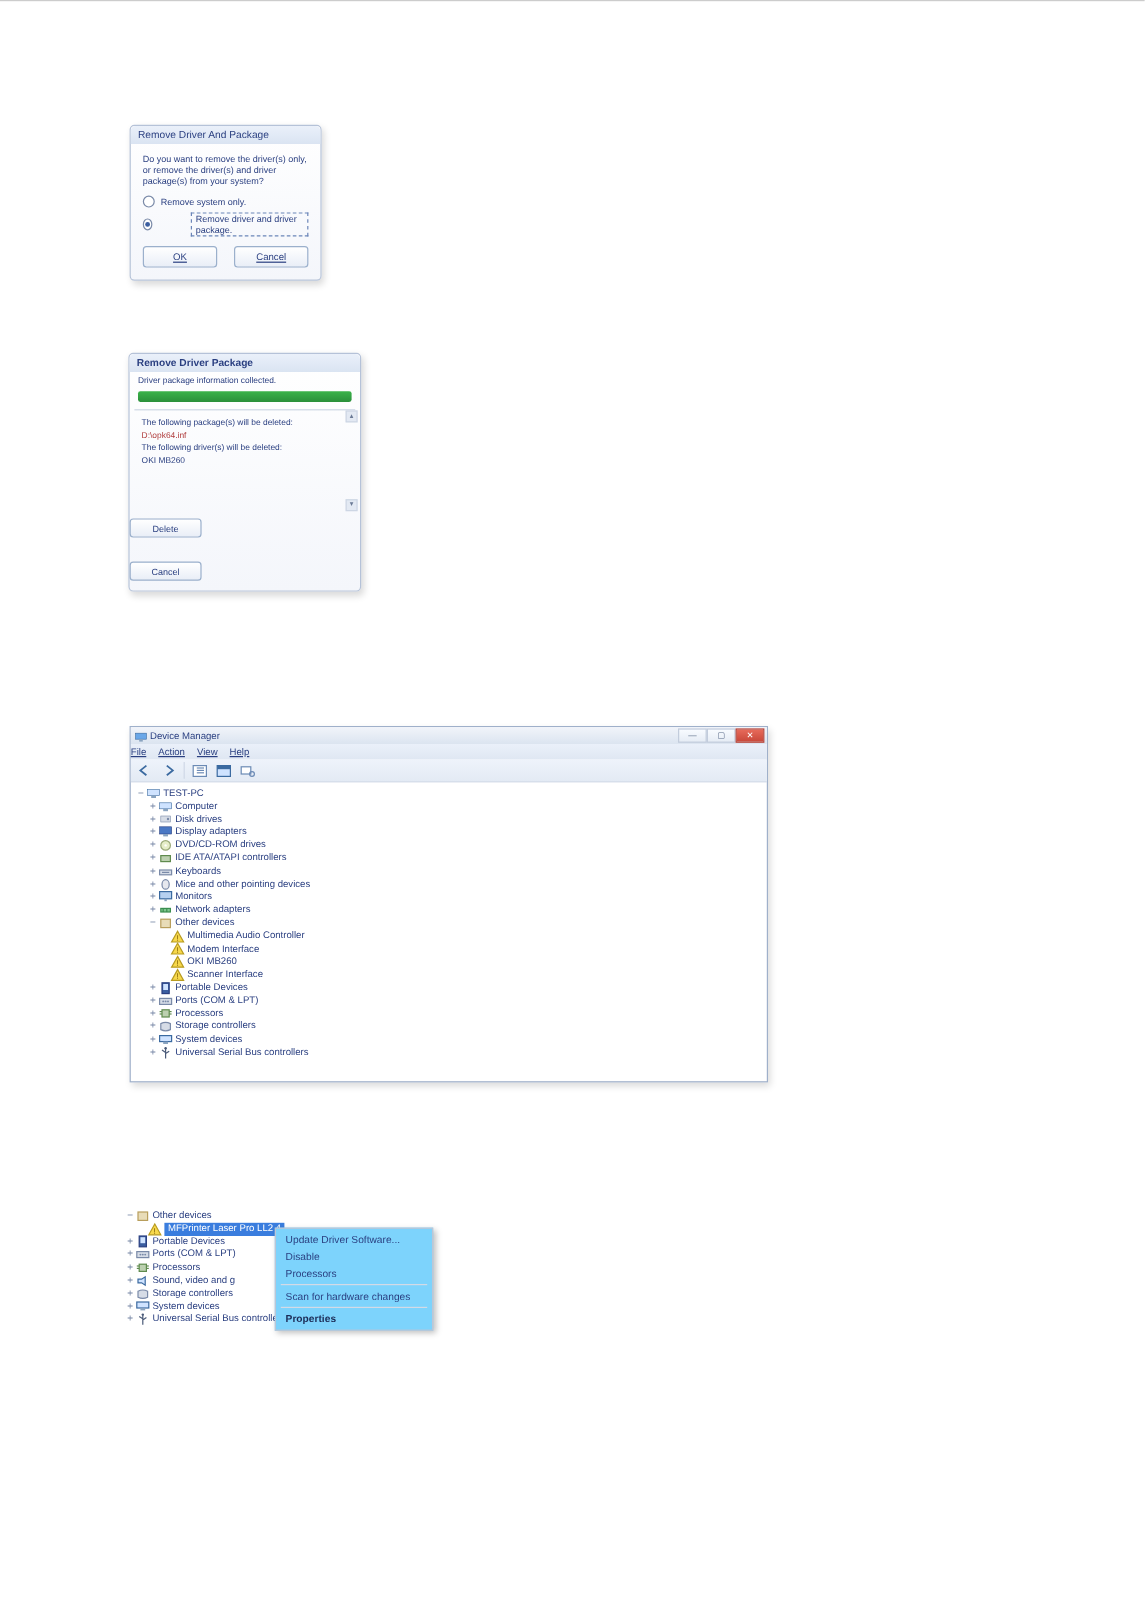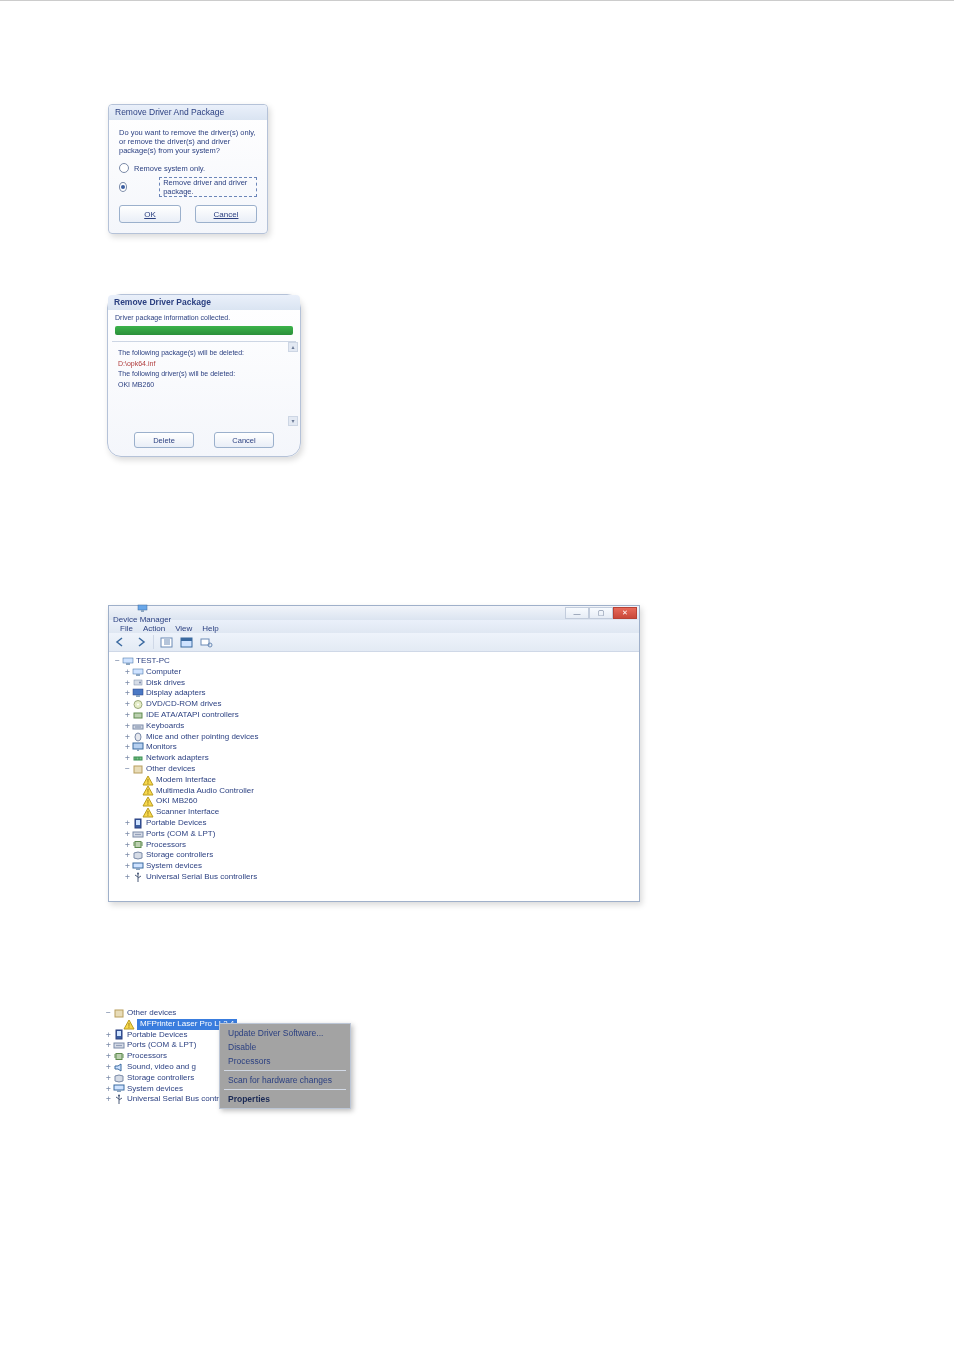--- a/index.html
+++ b/index.html
@@ -98,21 +98,21 @@
   }
 
   
   .dlg2 {
     position: absolute;
     left: 107px;
     top: 293px;
     width: 192px;
     background: linear-gradient(#ffffff, #f4f6fb);
     border: 1px solid #b5c2d8;
-    border-radius: 14px;
+    border-radius: 4px;
     box-shadow: 2px 3px 6px rgba(0,0,0,0.15);
   }
   .dlg2 .titlebar {
     background: linear-gradient(#eaf0fa, #dae4f2);
     color: #2a3f80;
     font-weight: bold;
     font-size: 8.5px;
     padding: 2px 6px 3px 6px;
     border-top-left-radius: 4px;
     border-top-right-radius: 4px;
@@ -148,20 +148,21 @@
     border: 1px solid #cdd6e4;
     font-size: 6px;
     display: flex; align-items: center; justify-content: center;
     color: #6b7a96;
   }
   .dlg2 .btn-row2 {
     display: flex;
     justify-content: center;
     gap: 20px;
     padding: 6px 0 8px 0;
+    flex-direction: column;
   }
   .winbtn2 {
     width: 58px;
     height: 14px;
     border: 1px solid #9bb0cc;
     border-radius: 3px;
     background: linear-gradient(#ffffff, #e9eef7);
     font-size: 7.5px;
     color: #2a3f80;
     display: flex;
@@ -184,21 +185,21 @@
   .devmgr .titlebar {
     height: 14px;
     background: linear-gradient(#f1f4fa, #dbe4f0);
     display: flex;
     align-items: center;
     justify-content: space-between;
     padding: 0 2px 0 4px;
     font-size: 8px;
     color: #2a3f80;
   }
-  .titleleft { display: flex; align-items: center; gap: 3px; flex-direction: column; }
+  .titleleft { display: flex; align-items: flex-start; gap: 3px; }
   .appicon {
     width: 9px; height: 9px;
     display: inline-flex; align-items: center; justify-content: center;
   }
   .win-controls { display: flex; gap: 0; }
   .wc-btn {
     width: 22px; height: 10px;
     border: 1px solid #c2ccdc;
     background: linear-gradient(#f8fbff, #e6ecf5);
     font-size: 7px;
@@ -208,25 +209,26 @@
   }
   .wc-close {
     background: linear-gradient(#e76a5a, #c9483a);
     color: #fff;
     border-color: #b84235;
   }
   .menubar {
     height: 13px;
     background: linear-gradient(#eaf0fa, #dfe7f2);
     display: flex;
-    align-items: flex-end;
+    align-items: center;
     font-size: 8px;
-    padding: 0 11px;
+    padding: 0 0;
     gap: 10px;
     color: #2a3f80;
+    text-decoration: underline;
   }
   .menubar span { cursor: pointer; }
   .toolbar {
     height: 18px;
     background: linear-gradient(#eef3fb, #e3eaf4);
     border-bottom: 1px solid #cfd8e7;
     display: flex;
     align-items: center;
     padding: 0 4px;
     gap: 4px;
@@ -280,24 +282,24 @@
     position: relative;
   }
   .sel-item {
     background: #3a7dde;
     color: #fff;
     padding: 0 3px;
     display: inline-block;
   }
   .ctxmenu {
     position: absolute;
-    left: 115px;
+    left: 125px;
     top: 15px;
     width: 130px;
-    background: #a3a3a3;
+    background: #7dd3fc;
     border: 1px solid #bcc6d6;
     box-shadow: 2px 2px 5px rgba(0,0,0,0.25);
     font-size: 8.5px;
     padding: 2px 0;
   }
   .ctxmenu .mi {
     padding: 2px 8px;
     color: #2a3f80;
     cursor: pointer;
   }
@@ -522,31 +524,31 @@
           <span>Other devices</span>
         </div>
         <div class="tnode depth2">
           <span class="toggle"></span>
           <span class="nodeicon">
             <svg width="10" height="9">
               <polygon points="5,0 10,9 0,9" fill="#f7d84c" stroke="#b89b20"></polygon>
               <text x="5" y="8" font-size="7" text-anchor="middle" fill="#7a5a00">!</text>
             </svg>
           </span>
-          <span>Modem Interface</span>
+          <span>Multimedia Audio Controller</span>
         </div>
         <div class="tnode depth2">
           <span class="toggle"></span>
           <span class="nodeicon">
             <svg width="10" height="9">
               <polygon points="5,0 10,9 0,9" fill="#f7d84c" stroke="#b89b20"></polygon>
               <text x="5" y="8" font-size="7" text-anchor="middle" fill="#7a5a00">!</text>
             </svg>
           </span>
-          <span>Multimedia Audio Controller</span>
+          <span>Modem Interface</span>
         </div>
         <div class="tnode depth2">
           <span class="toggle"></span>
           <span class="nodeicon">
             <svg width="10" height="9">
               <polygon points="5,0 10,9 0,9" fill="#f7d84c" stroke="#b89b20"></polygon>
               <text x="5" y="8" font-size="7" text-anchor="middle" fill="#7a5a00">!</text>
             </svg>
           </span>
           <span>OKI MB260</span>

